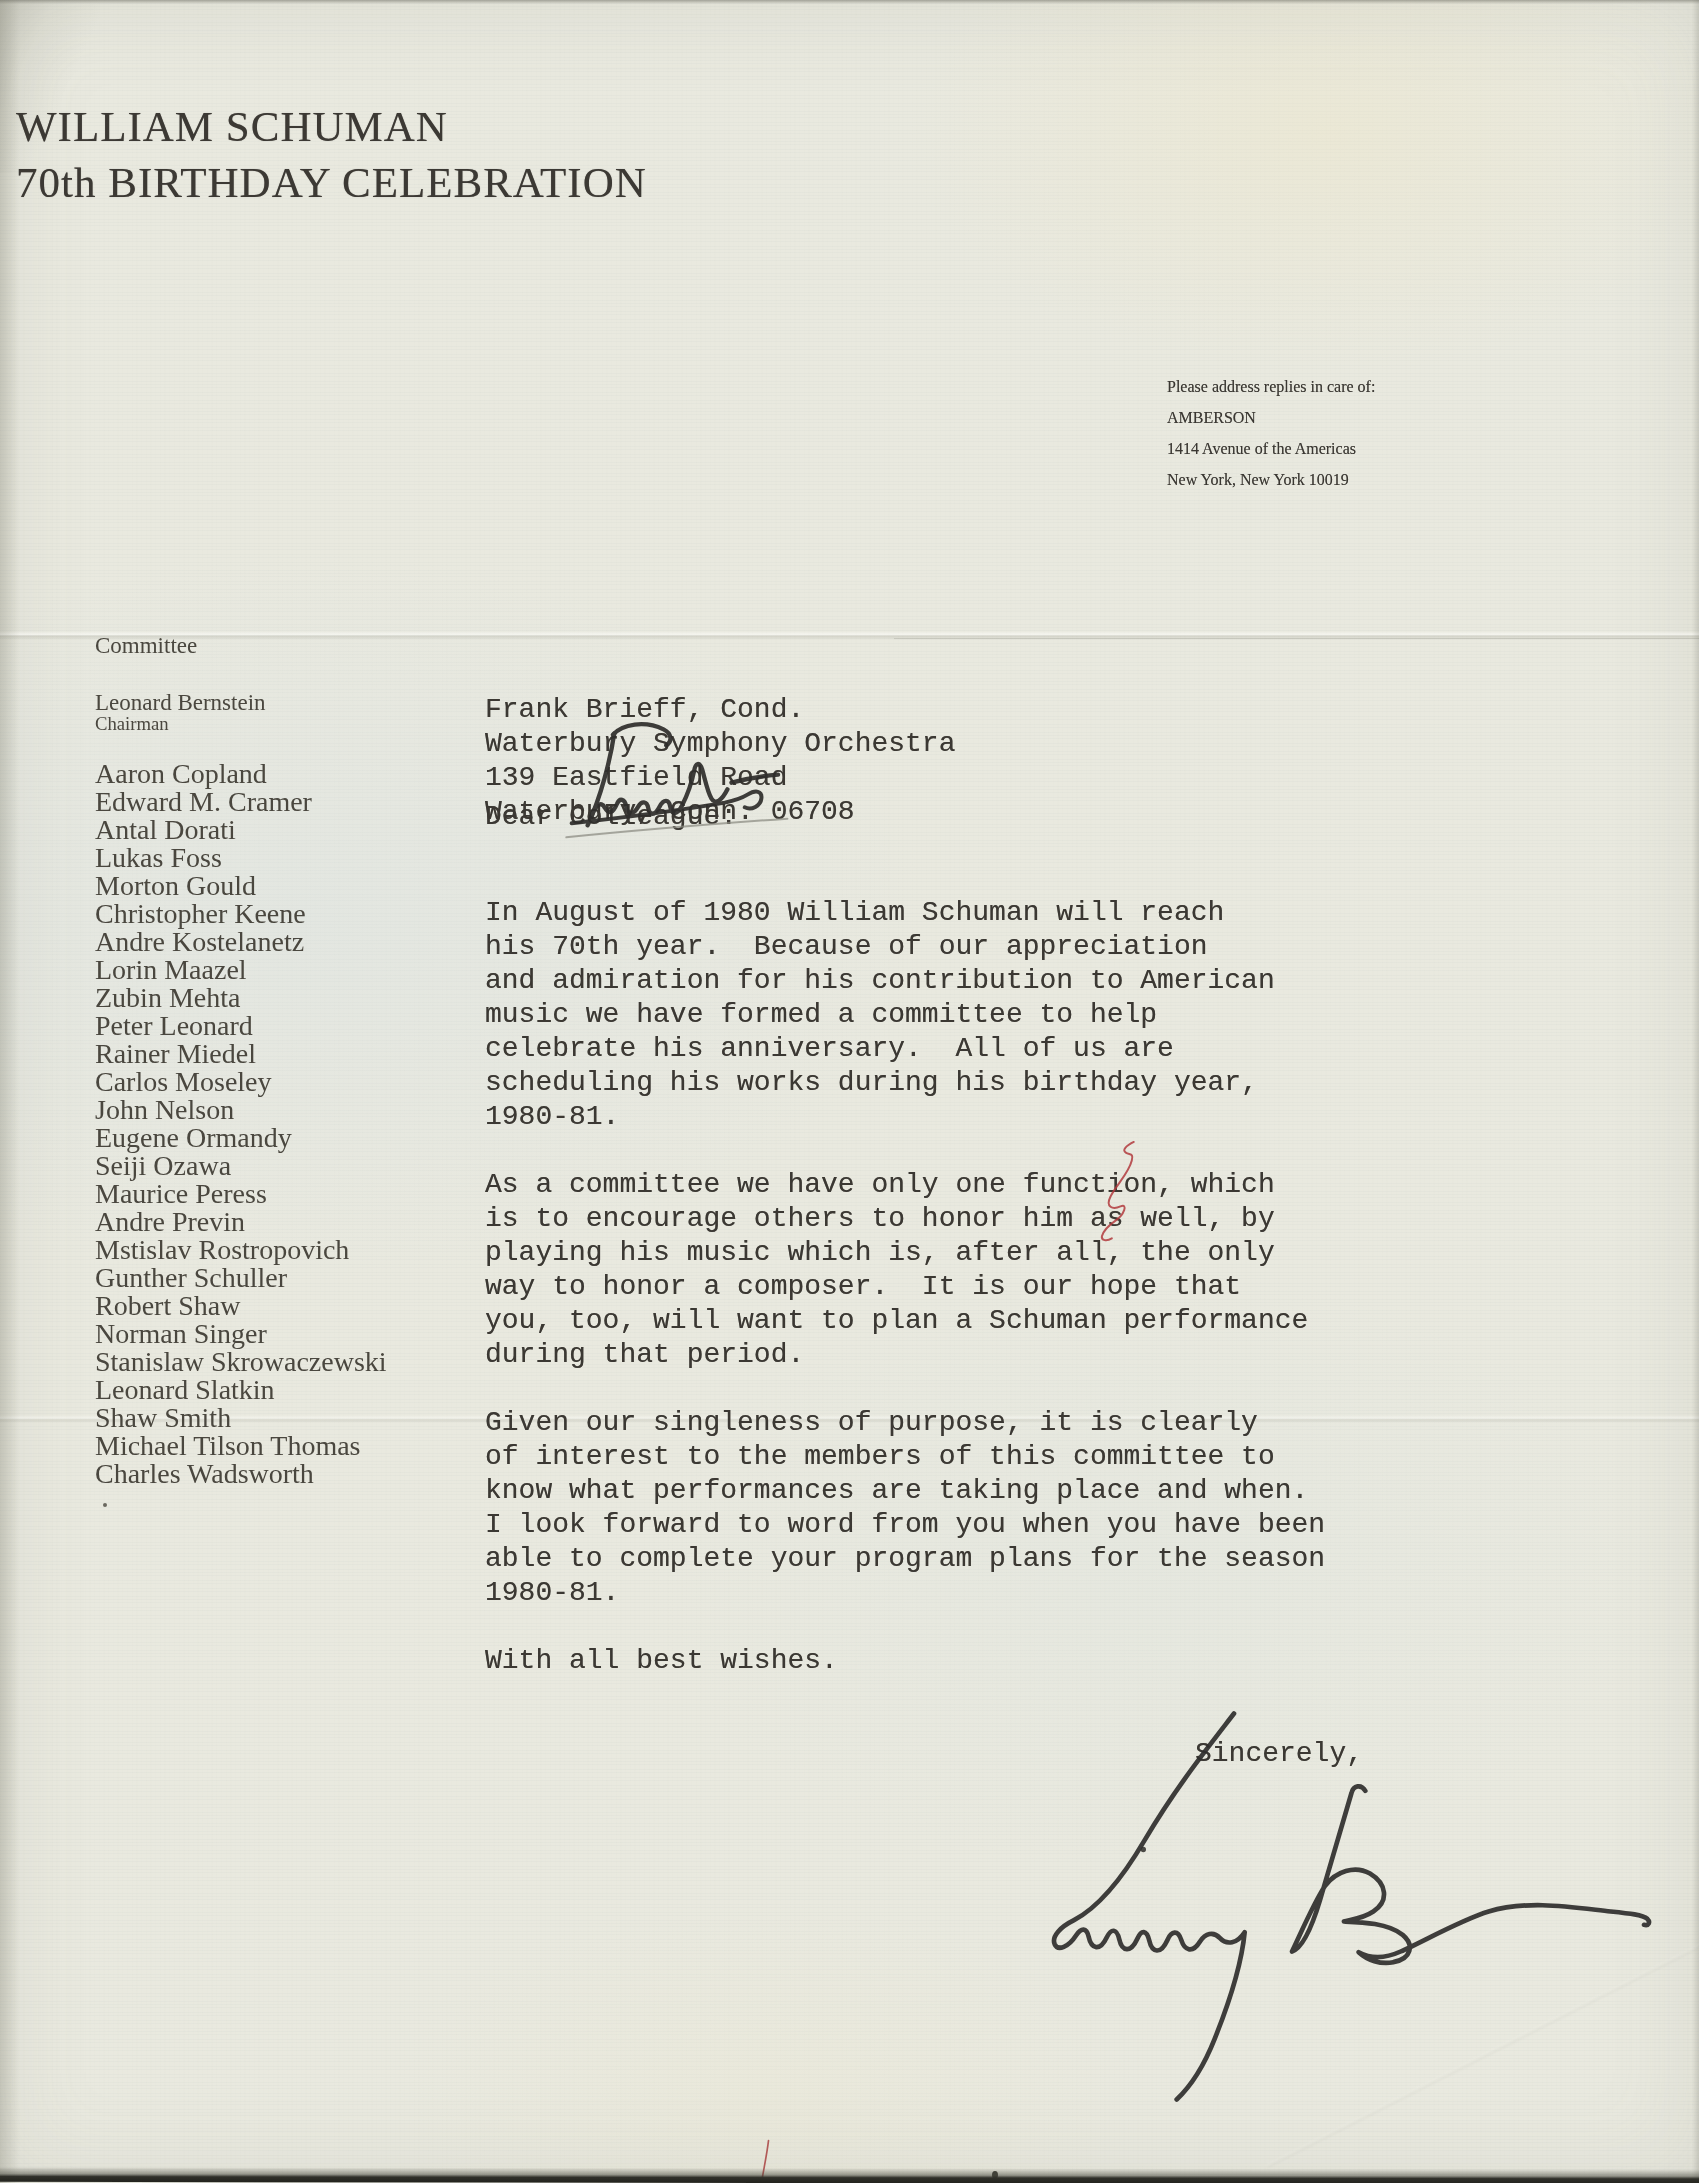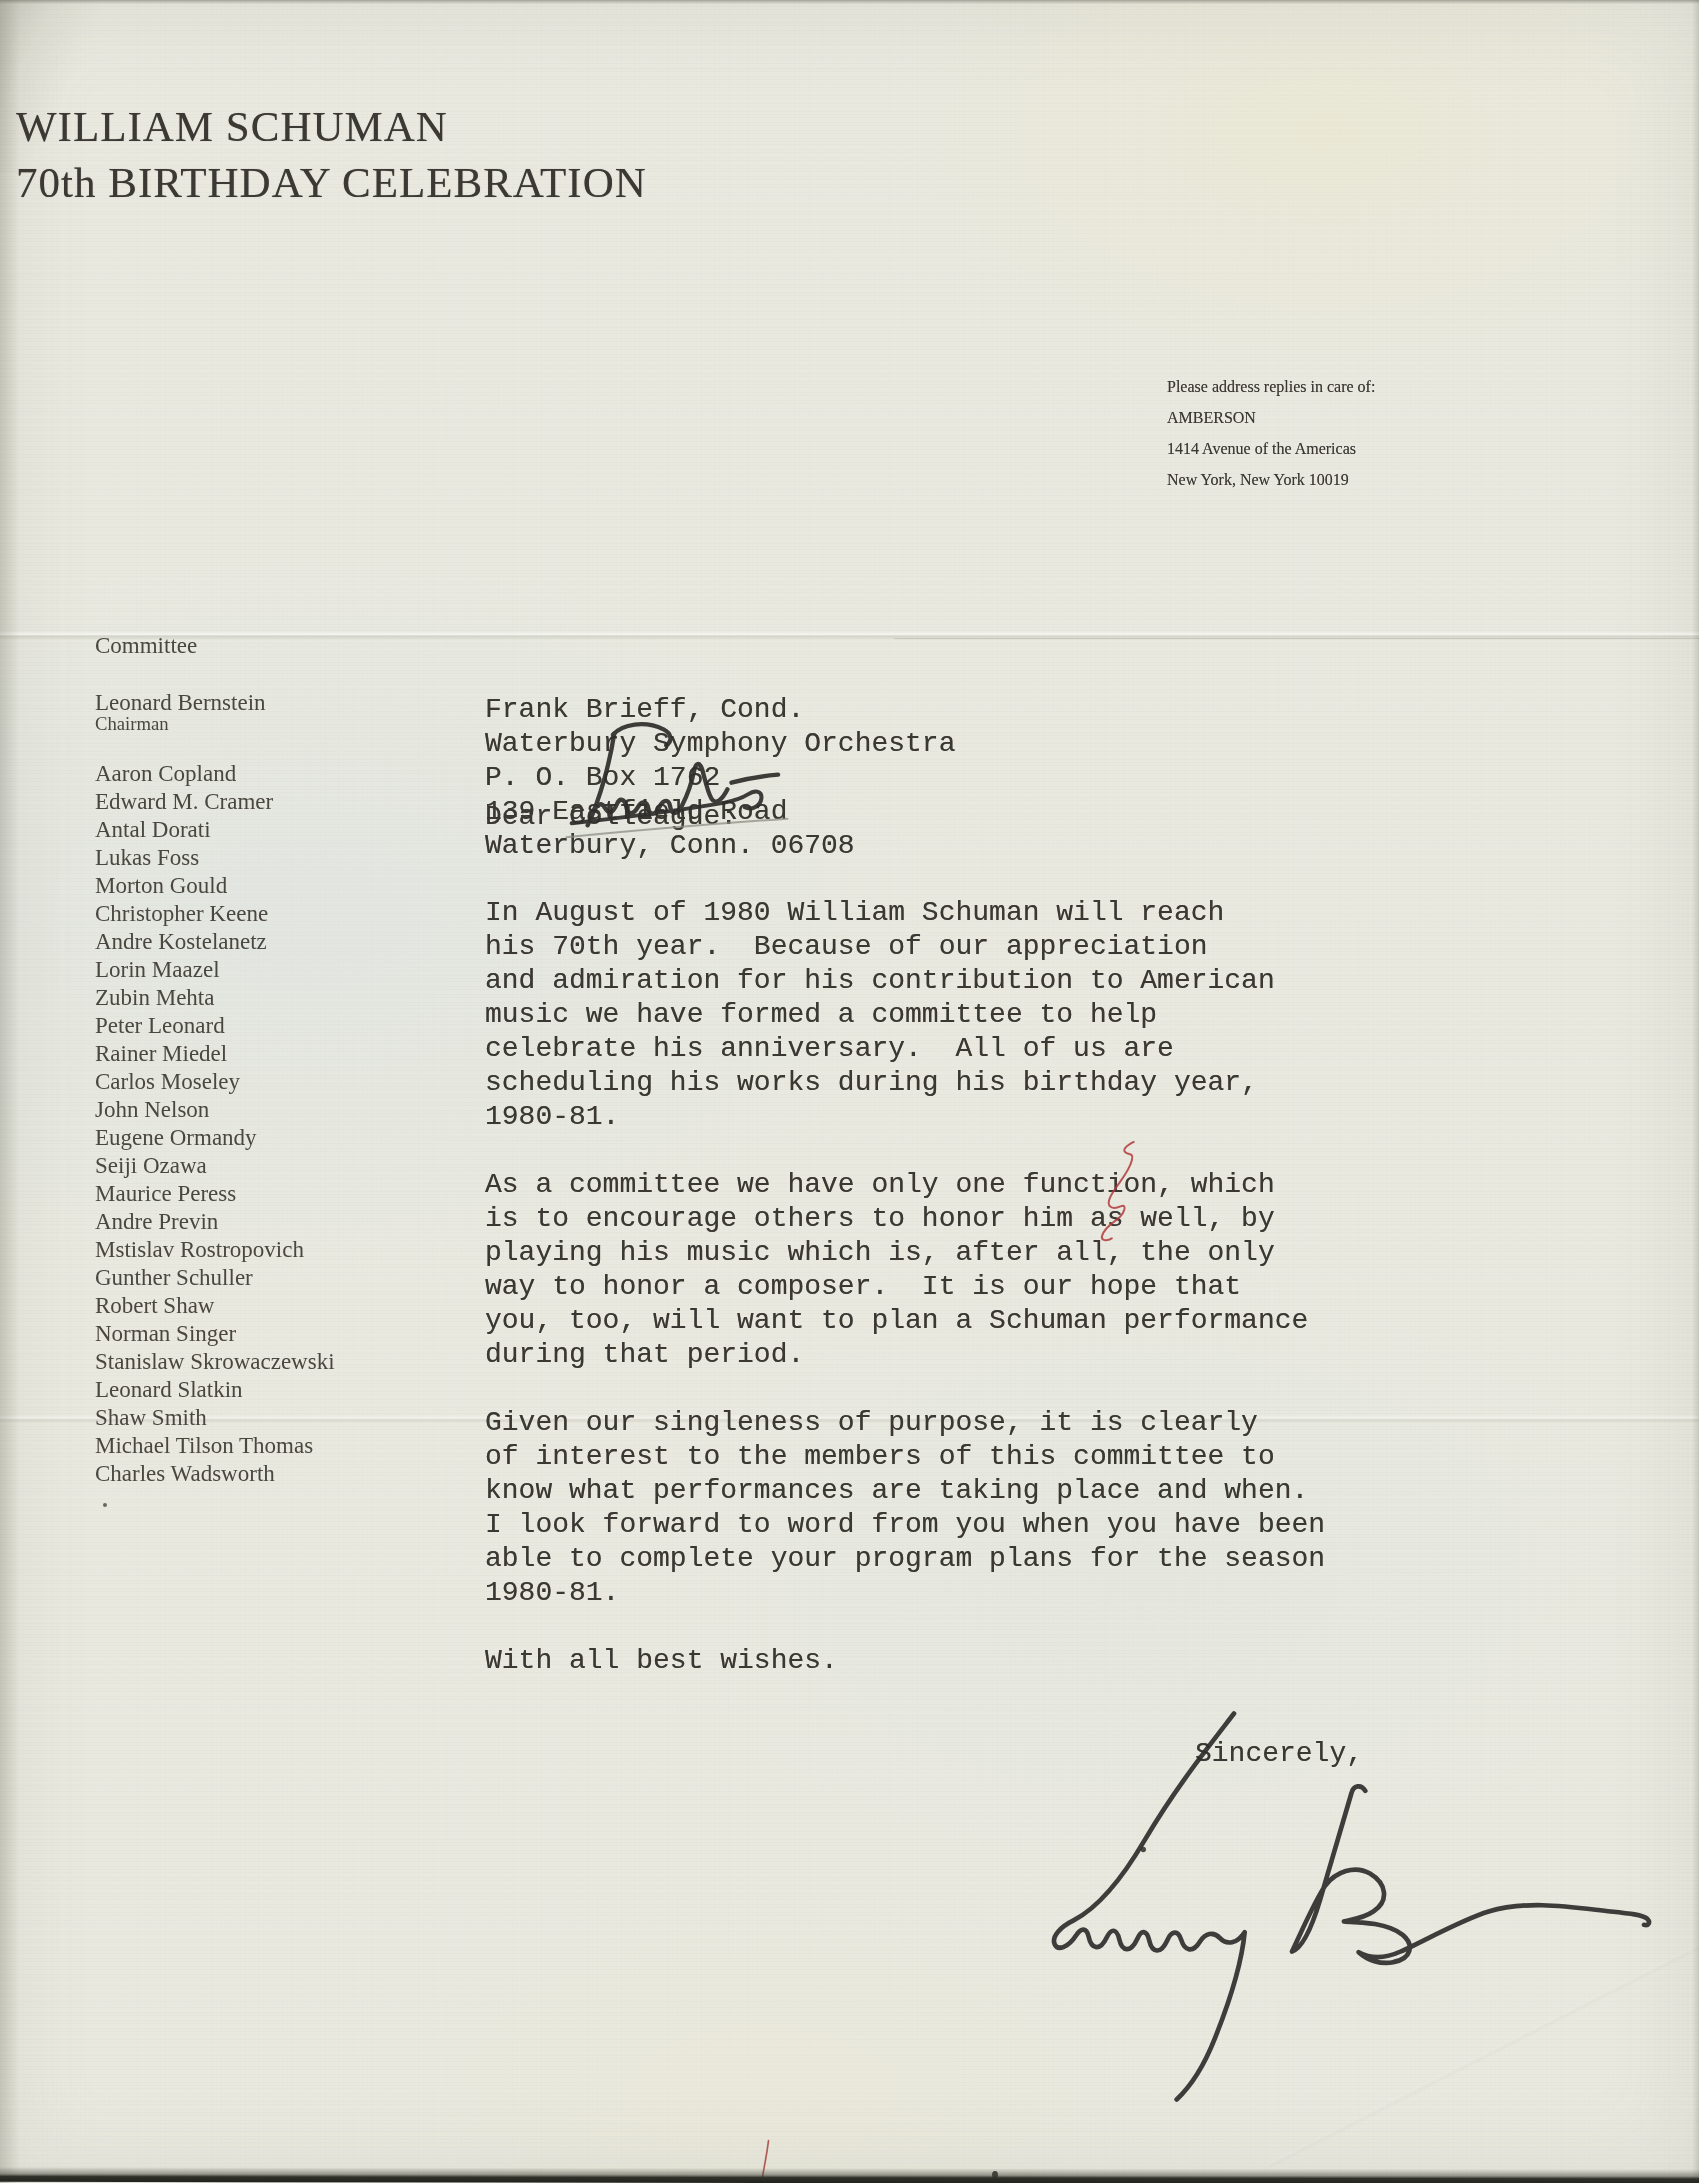--- a/index.html
+++ b/index.html
@@ -26,21 +26,21 @@
   .lh1{top:105px;}
   .lh2{top:161px;}
   
   .reply{position:absolute;left:1167px;top:371px;font-size:16px;line-height:31px;
     color:#3a3732;text-shadow:0 0 0.5px rgba(58,55,50,.5);}
   
   .committee{position:absolute;left:95px;top:0;color:#4a473f;}
   .com-label{position:absolute;left:0;top:634px;font-size:23px;line-height:1;white-space:nowrap;}
   .chair-name{position:absolute;left:0;top:691px;font-size:23px;line-height:1;white-space:nowrap;}
   .chair-title{position:absolute;left:0;top:715px;font-size:18.7px;line-height:1;white-space:nowrap;}
-  .members{position:absolute;left:0;top:760px;font-size:23px;line-height:28px;white-space:nowrap;}
+  .members{position:absolute;left:0;top:760px;font-size:28px;line-height:28px;white-space:nowrap;}
   
   .mono{font-family:"Liberation Mono", monospace;color:#3b3833;
     text-shadow:0 0 0.5px rgba(59,56,51,.55);}
   .recipient{position:absolute;left:485px;top:591px;font-size:28px;line-height:34px;white-space:pre;}
   .salutation{position:absolute;left:485px;top:800px;font-size:28px;line-height:34px;white-space:pre;}
   .body-text{position:absolute;left:485px;top:896px;width:947px;font-size:28px;line-height:34px;}
   .body-text p{margin:0 0 34px 0;white-space:pre-wrap;}
   .signoff{position:absolute;left:1195px;top:1737px;font-size:28px;line-height:34px;white-space:pre;}
   
   .overlay{position:absolute;pointer-events:none;}
@@ -119,21 +119,21 @@
         <div>Stanislaw Skrowaczewski</div>
         <div>Leonard Slatkin</div>
         <div>Shaw Smith</div>
         <div>Michael Tilson Thomas</div>
         <div>Charles Wadsworth</div>
       </div>
   </div>
 
   <div class="recipient mono">
     
-  <div>Frank Brieff, Cond.</div><div>Waterbury Symphony Orchestra</div><div>P. O. Box 1762</div><div>139 Eastfield Road</div><div>Waterbury, Conn. 06708</div></div>
+  <div>Frank Brieff, Cond.</div><div>Waterbury Symphony Orchestra</div><div>139 Eastfield Road</div><div>Waterbury, Conn. 06708</div></div>
 
   <div class="salutation mono"><span>Dear </span><span>Colleague:</span></div>
 
   <svg class="overlay" style="left:553px;top:720px" width="293" height="140" viewBox="0 0 440 210">
     <g fill="none" stroke="#2f2e2c" stroke-width="6.5" stroke-linecap="round" stroke-linejoin="round" opacity="0.92">
       <path d="M 92 20 C 86 60, 72 115, 52 158"></path>
       <path d="M 90 22 C 104 6, 138 0, 166 14 C 178 20, 180 32, 170 38"></path>
       <path d="M 56 150 C 62 128, 72 120, 78 132 C 84 142, 90 140, 96 126 C 100 116, 108 118, 110 130 C 112 142, 120 144, 128 130 C 133 121, 141 121, 143 132 C 145 143, 152 145, 160 130 C 166 119, 174 118, 176 130 C 178 142, 186 144, 194 128 C 200 116, 208 96, 212 76 C 214 64, 220 62, 224 74 C 228 88, 232 108, 238 118 C 244 128, 254 120, 262 104"></path>
       <path d="M 268 94 C 290 88, 316 84, 338 82"></path>
       <path stroke-width="6" d="M 28 155 C 110 146, 200 134, 258 124 C 272 121, 284 117, 292 112 C 305 104, 314 107, 313 117 C 312 129, 298 136, 288 131"></path>

